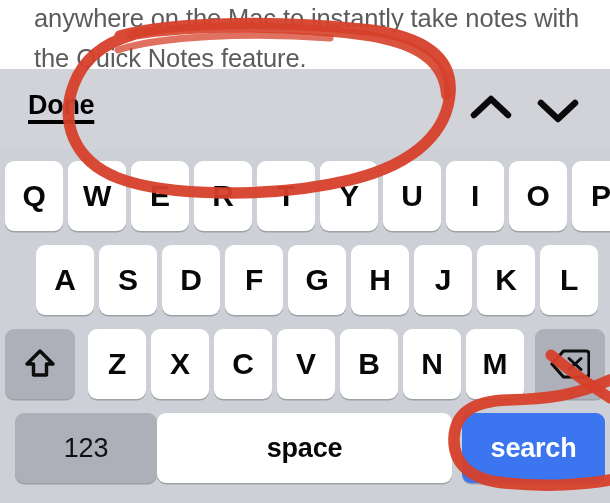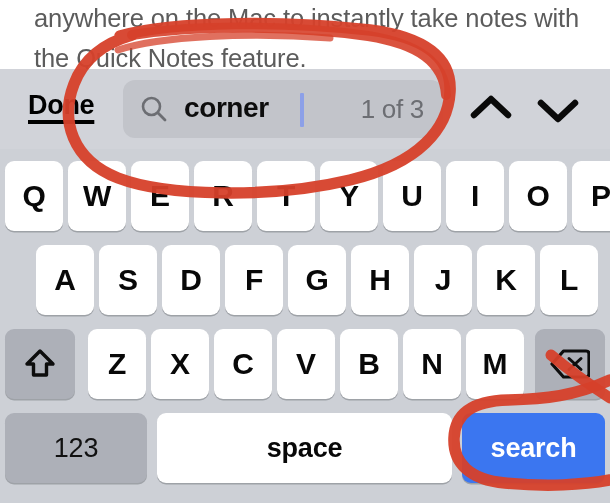--- a/index.html
+++ b/index.html
@@ -179,29 +179,20 @@
 <div id="screen">
 
   <div id="page-content">
     <div class="para">anywhere on the Mac to instantly take notes with the Quick Notes feature.</div>
   </div>
 
   <div id="find-toolbar"></div>
 
   <div id="done-button">Done</div>
 
-  <div id="search-field">
-    <svg id="search-icon" viewBox="0 0 28 28">
-      <circle cx="11.5" cy="11.5" r="8.5" fill="none" stroke="#6c6e73" stroke-width="2.6"></circle>
-      <line x1="17.8" y1="17.8" x2="25" y2="25" stroke="#6c6e73" stroke-width="2.8" stroke-linecap="round"></line>
-    </svg>
-    <div id="search-text">corner</div>
-    <div id="text-caret"></div>
-    <div id="match-count">1 of 3</div>
-  </div>
 
   <svg class="chev-btn" id="prev-match-button" viewBox="0 0 54 54">
     <polyline points="10,33 27,17 44,33" fill="none" stroke="#0a0a0a" stroke-width="6.5" stroke-linecap="round" stroke-linejoin="round"></polyline>
   </svg>
   <svg class="chev-btn" id="next-match-button" viewBox="0 0 54 54">
     <polyline points="10,21 27,37 44,21" fill="none" stroke="#0a0a0a" stroke-width="6.5" stroke-linecap="round" stroke-linejoin="round"></polyline>
   </svg>
 
   <div id="keyboard">
 
@@ -246,21 +237,21 @@
       <div class="key dark" style="left:535px;width:70px;">
         <svg width="40" height="32" viewBox="0 0 40 32">
           <path d="M13.5 3 L36 3 Q39 3 39 6 L39 26 Q39 29 36 29 L13.5 29 L2 16 Z" fill="none" stroke="#0d0d0d" stroke-width="3.2" stroke-linejoin="round"></path>
           <line x1="19" y1="10.5" x2="31" y2="21.5" stroke="#0d0d0d" stroke-width="3" stroke-linecap="round"></line>
           <line x1="31" y1="10.5" x2="19" y2="21.5" stroke="#0d0d0d" stroke-width="3" stroke-linecap="round"></line>
         </svg>
       </div>
     </div>
 
     <div class="krow" id="krow-4">
-      <div class="key dark numkey" style="left:5px;  width:142px;">123</div>
+      <div class="key dark numkey" style="left:15px;  width:142px;">123</div>
       <div class="key blue wordkey" style="left:462px;width:143px;">search</div>
       <div class="key wordkey" style="left:157px;width:295px;">space</div>
     </div>
 
   </div>
 
   <svg id="annotations" viewBox="0 0 610 503">
     <g>
       <path d="M120 36
                C 175 20, 290 21, 370 30

